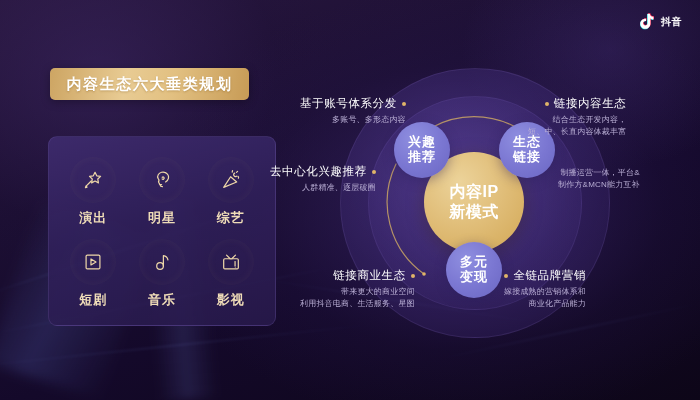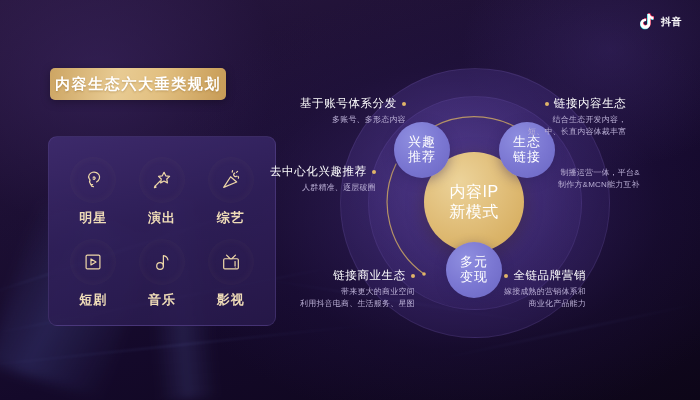--- a/index.html
+++ b/index.html
@@ -55,21 +55,21 @@
   }
   .brand-mark { width: 17px; height: 19px; position: relative; }
   .brand-text {
     color: #ffffff; font-size: 10px; font-weight: 700; letter-spacing: .5px;
     line-height: 1;
   }
 
   
   .title-banner {
     position: absolute; left: 50px; top: 68px;
-    width: 176px; height: 32px;
+    width: 199px; height: 32px;
     border-radius: 5px;
     background: linear-gradient(100deg, #cda563 0%, #e8cb93 38%, #e2c081 62%, #c79b56 100%);
     display: flex; align-items: center; justify-content: center;
     box-shadow: 0 2px 10px rgba(0,0,0,0.30);
   }
   .title-banner span {
     color: #ffffff; font-size: 15px; font-weight: 700; letter-spacing: 1.6px;
     text-shadow: 0 1px 2px rgba(120,80,20,0.35);
   }
 
@@ -108,21 +108,21 @@
   .ring-mid {
     position:absolute; left: 72px; top: 44px; width: 212px; height: 212px; border-radius:50%;
     background: radial-gradient(circle at 45% 38%, rgba(98,74,166,0.46) 0%, rgba(72,50,130,0.34) 60%, rgba(56,36,104,0.22) 100%);
     border: 1px solid rgba(150,126,210,0.12);
   }
   .arc { position:absolute; left: 44px; top: 16px; width:268px; height:268px; }
 
   .node {
     position:absolute; border-radius:50%;
     display:flex; flex-direction:column; align-items:center; justify-content:center;
-    color:#ffffff; font-weight:400; letter-spacing:1px; line-height:1.12;
+    color:#ffffff; font-weight:700; letter-spacing:1px; line-height:1.12;
   }
   .node.sat {
     width: 56px; height: 56px;
     background: radial-gradient(circle at 36% 30%, #8f8fe0 0%, #7b77d2 52%, #6a66c2 100%);
     font-size: 13px;
     box-shadow: 0 3px 12px rgba(40,30,90,0.40);
   }
   .node.center {
     left: 128px; top: 100px; width: 100px; height: 100px;
     background: radial-gradient(circle at 36% 30%, #ecd39a 0%, #e0bd78 48%, #d2a754 100%);
@@ -180,38 +180,38 @@
 
   <div class="title-banner">
     <span>内容生态六大垂类规划</span>
   </div>
 
   <div class="cat-card">
 
     <div class="cat-item">
       <span class="cat-ring">
         <svg viewBox="0 0 32 32" width="26" height="26" fill="none" stroke="#eed7a8" stroke-width="1.5" stroke-linecap="round" stroke-linejoin="round">
+          <path d="M18.5 6.5l2.1 4.3 4.7.7-3.4 3.3.8 4.7-4.2-2.2-4.2 2.2.8-4.7-3.4-3.3 4.7-.7z"></path>
+          <path d="M13.8 17.2L7.5 23.5"></path>
+          <path d="M7.5 23.5l-.8 2 2-.8z"></path>
+        </svg>
+      </span>
+      <span class="cat-label">演出</span>
+    </div>
+
+    <div class="cat-item">
+      <span class="cat-ring">
+        <svg viewBox="0 0 32 32" width="26" height="26" fill="none" stroke="#eed7a8" stroke-width="1.5" stroke-linecap="round" stroke-linejoin="round">
           <path d="M20.5 7c-3.2-1.6-7.2-.6-9 2.2-1.2 1.9-1 3.6-.3 4.9.4.8 1.1 1.2 1.1 2.1 0 .7-.6 1-.6 1.6 0 .5.5.8.5.8s-.4.4-.2.9c.2.4.8.5.8.5s-.3.7.1 1.2c.5.6 1.7.6 2.6.5"></path>
           <path d="M20.5 7c2.6 1.4 4 4.2 3.4 7-.5 2.3-2.2 3.6-3.5 4.4"></path>
           <path d="M16.3 12.6c.6-.5 1.5-.4 2 .2.5.6.4 1.5-.2 2-.6.5-1.5.4-2-.2"></path>
           <path d="M13.4 21.7c.3 1.4 1.6 2.5 3.1 2.5"></path>
         </svg>
       </span>
       <span class="cat-label">明星</span>
-    </div>
-
-    <div class="cat-item">
-      <span class="cat-ring">
-        <svg viewBox="0 0 32 32" width="26" height="26" fill="none" stroke="#eed7a8" stroke-width="1.5" stroke-linecap="round" stroke-linejoin="round">
-          <path d="M18.5 6.5l2.1 4.3 4.7.7-3.4 3.3.8 4.7-4.2-2.2-4.2 2.2.8-4.7-3.4-3.3 4.7-.7z"></path>
-          <path d="M13.8 17.2L7.5 23.5"></path>
-          <path d="M7.5 23.5l-.8 2 2-.8z"></path>
-        </svg>
-      </span>
-      <span class="cat-label">演出</span>
     </div>
 
     <div class="cat-item">
       <span class="cat-ring">
         <svg viewBox="0 0 32 32" width="26" height="26" fill="none" stroke="#eed7a8" stroke-width="1.5" stroke-linecap="round" stroke-linejoin="round">
           <path d="M7 25l8.5-13 7.5 6.5z"></path>
           <path d="M20.5 7.5c-1.2.6-1.6 2-.9 3.1.7 1.1 2.2 1.4 3.3.7"></path>
           <path d="M24.5 11.5c.8.5 1 1.5.6 2.3"></path>
           <path d="M17.5 6.2l.4-1.8"></path>
           <path d="M22.8 6.6l1.3-1.3"></path>

